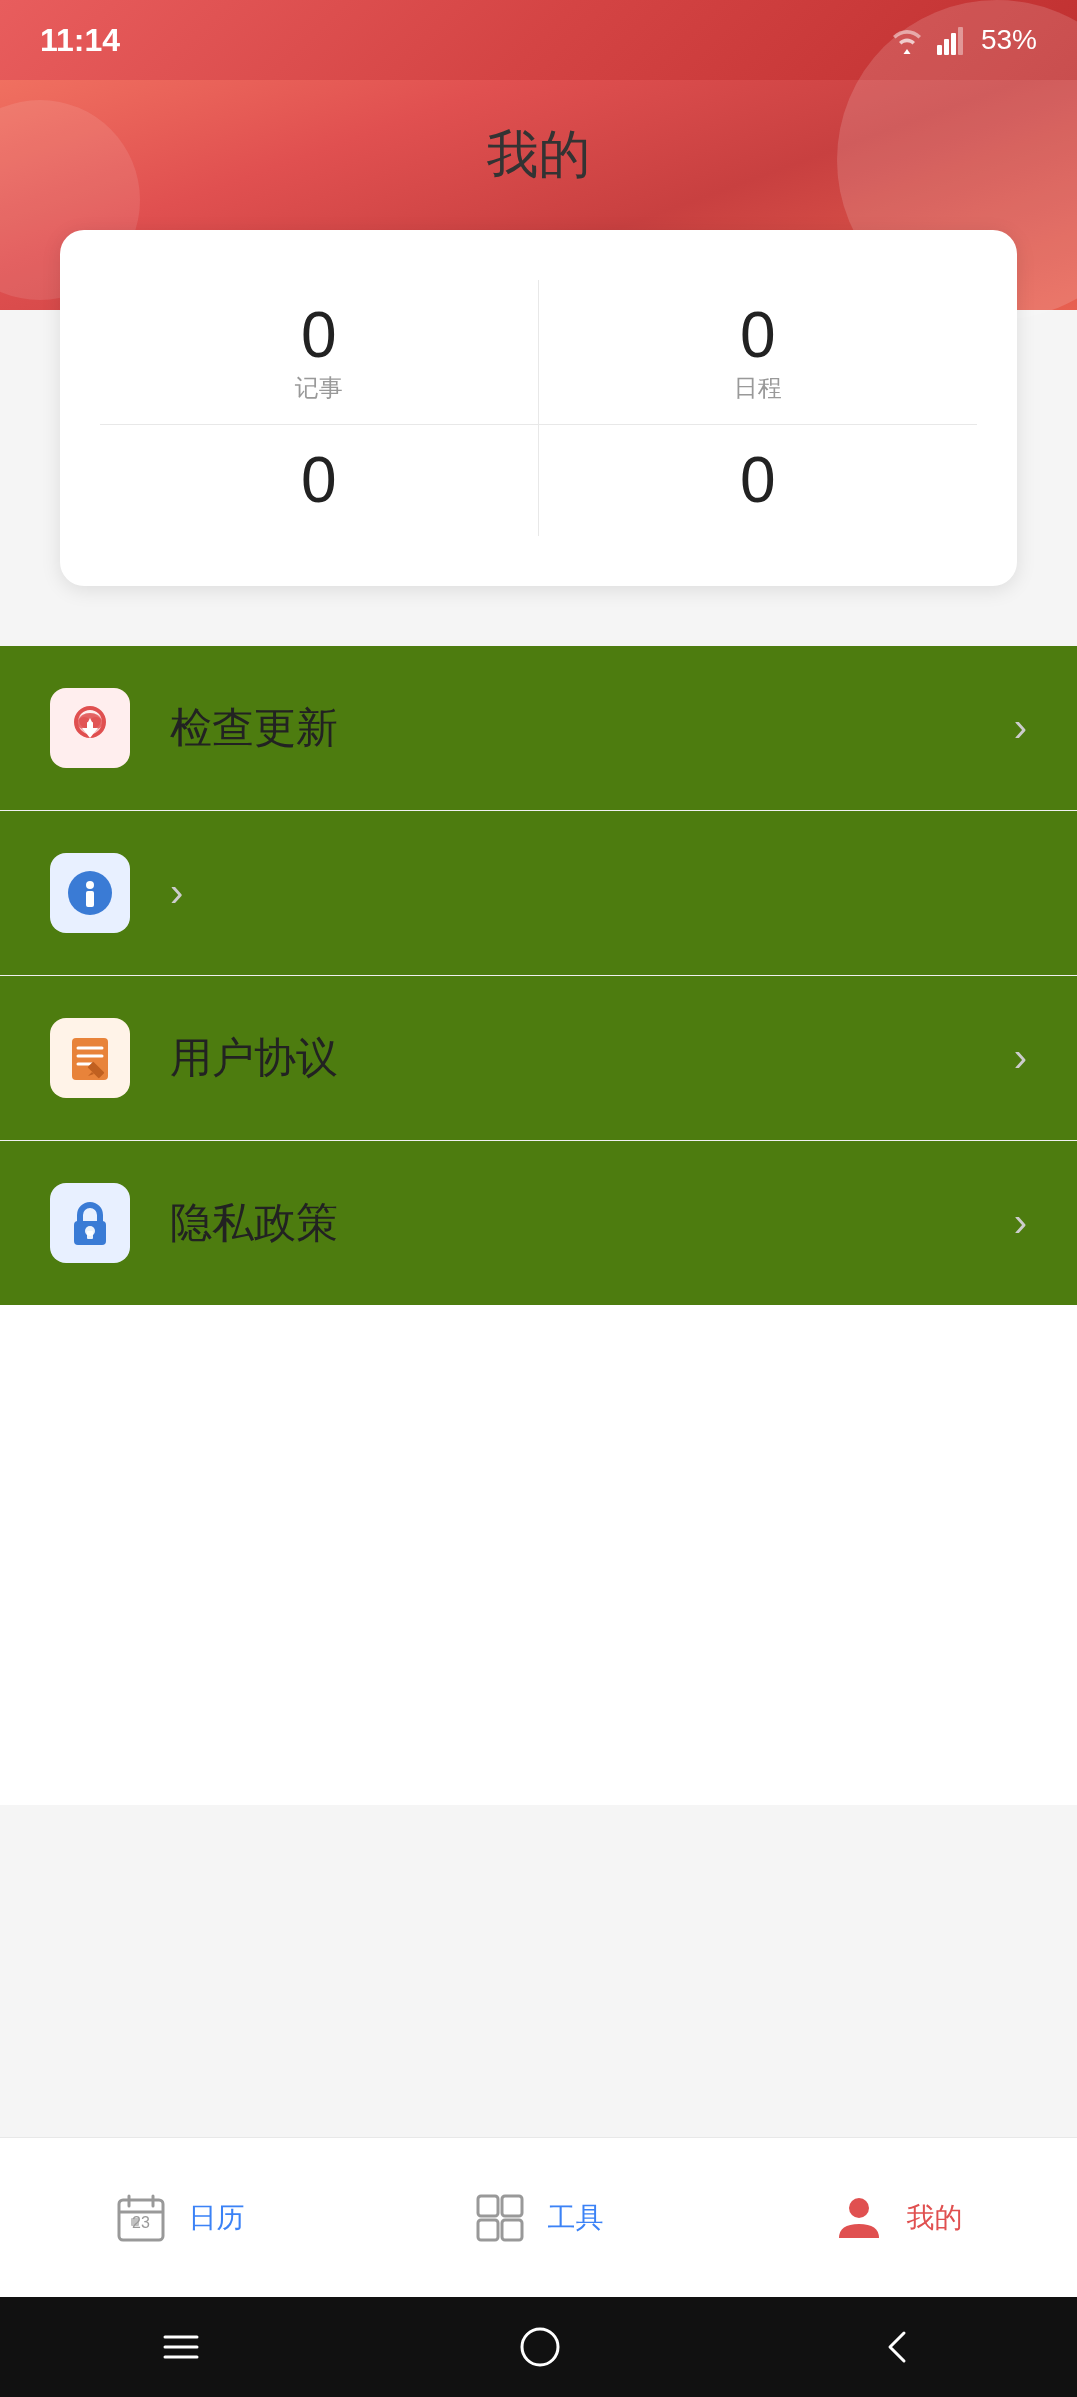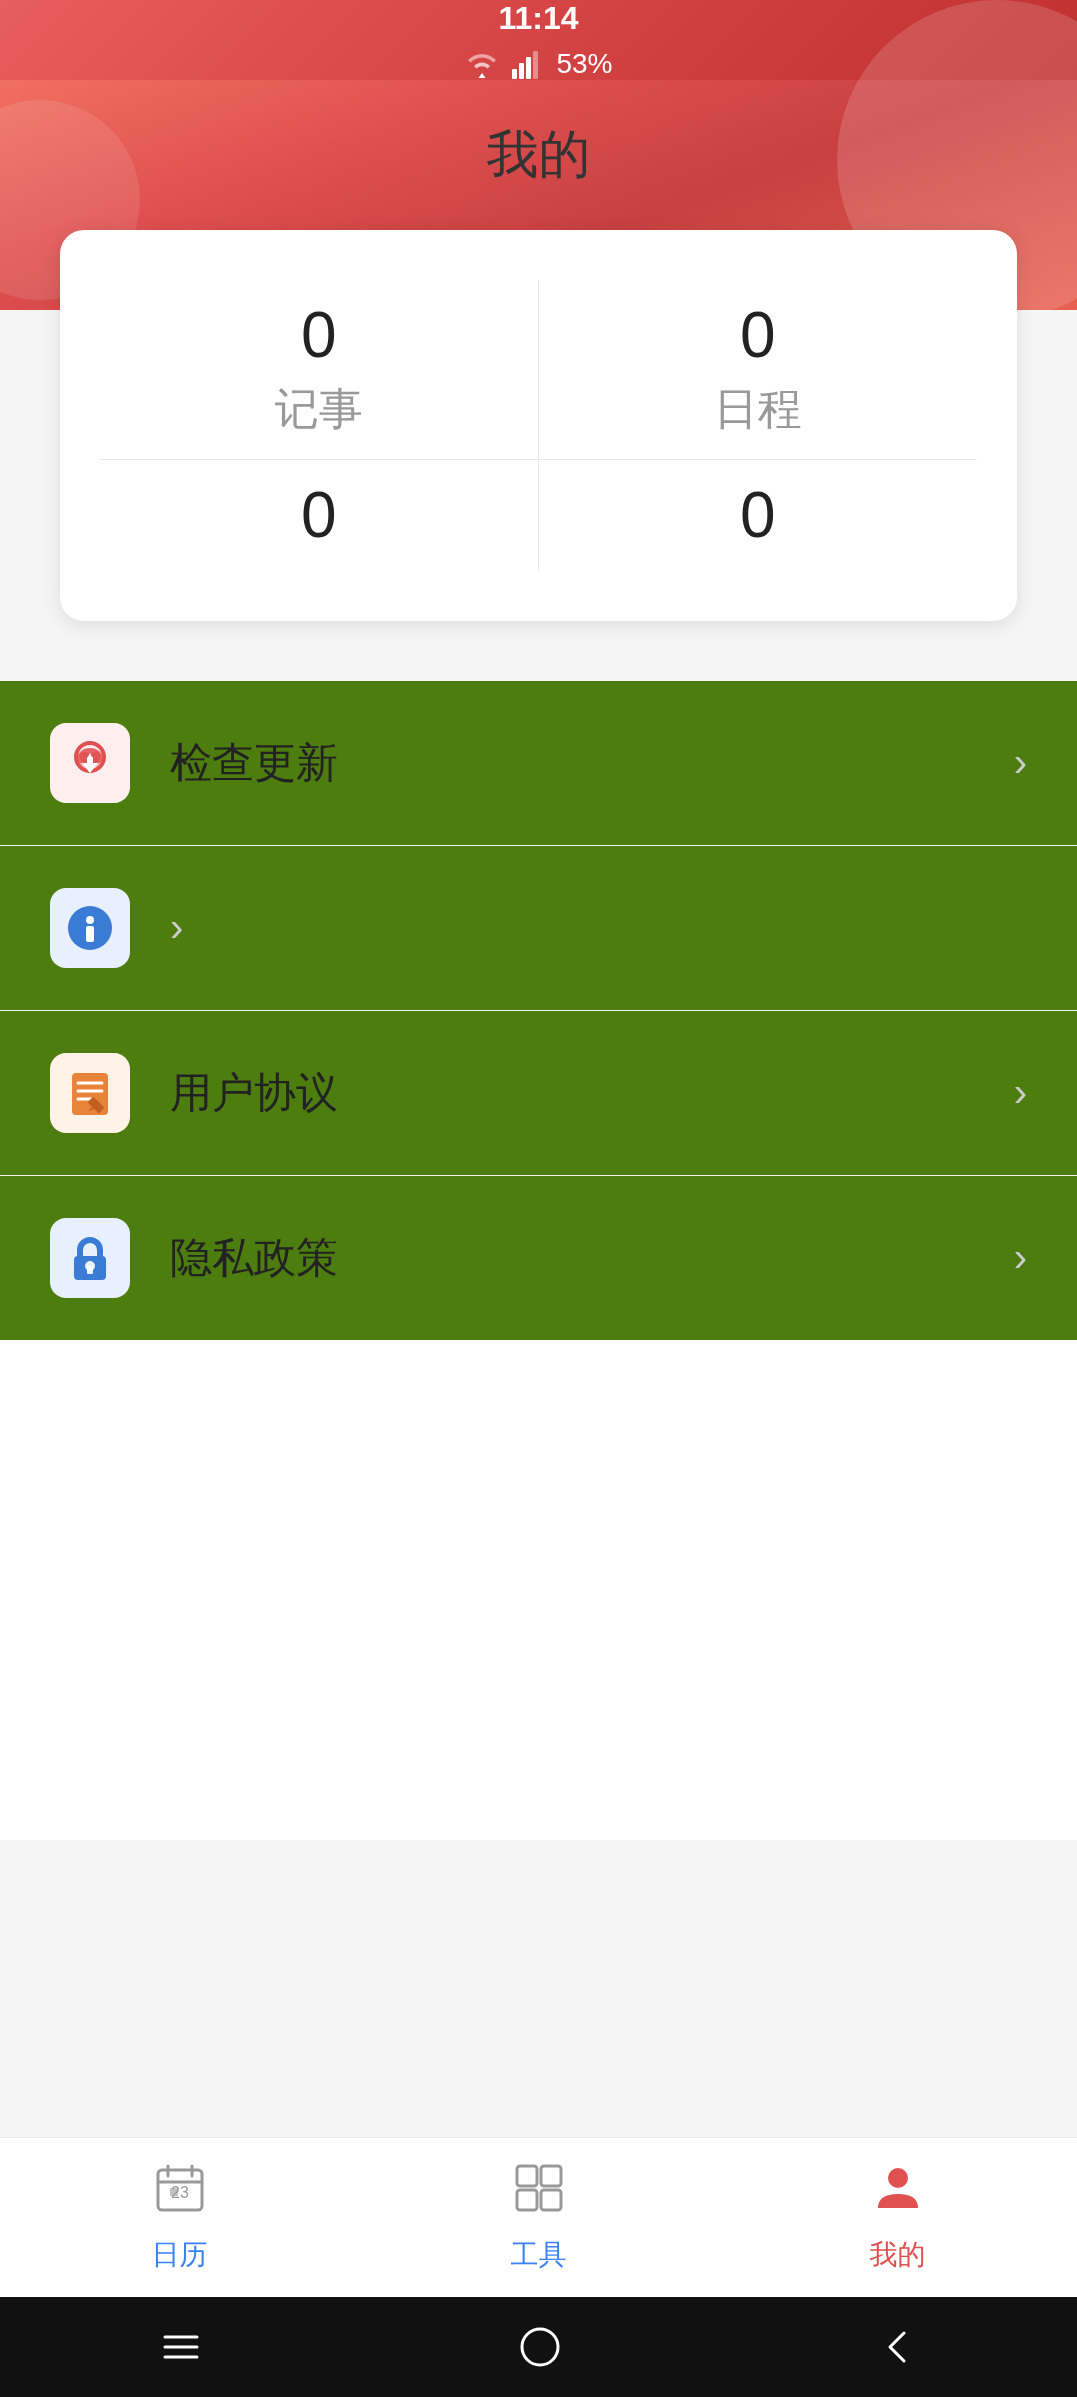--- a/index.html
+++ b/index.html
@@ -15,21 +15,20 @@
 
     
     .status-bar {
       width: 100%;
       height: 80px;
       background: linear-gradient(135deg, #e85d5d 0%, #d44444 50%, #c03030 100%);
       display: flex;
       align-items: center;
       justify-content: space-between;
       padding: 0 40px;
-      flex-direction: column;
     }
 
     .status-time {
       color: white;
       font-size: 32px;
       font-weight: 600;
     }
 
     .status-icons {
       display: flex;
@@ -119,23 +118,23 @@
 
     .stat-number {
       font-size: 64px;
       font-weight: 400;
       color: #222;
       line-height: 1.1;
       display: block;
     }
 
     .stat-label {
-      font-size: 44px;
+      font-size: 24px;
       color: #999;
-      margin-top: 10px;
+      margin-top: 2px;
       display: block;
       font-family: Liberation Serif, serif;
     }
 
     
     .menu-section {
       background: #4d7c0f;
       margin-top: 60px;
     }
 
@@ -205,21 +204,21 @@
       height: 160px;
       background: white;
       border-top: 1px solid #e8e8e8;
       display: flex;
       align-items: center;
     }
 
     .nav-item {
       flex: 1;
       display: flex;
-      flex-direction: column;
+      flex-direction: row;
       align-items: center;
       justify-content: center;
       gap: 22px;
       cursor: pointer;
       height: 100%;
     }
 
     .nav-label {
       font-size: 28px;
       color: #3b82f6;

